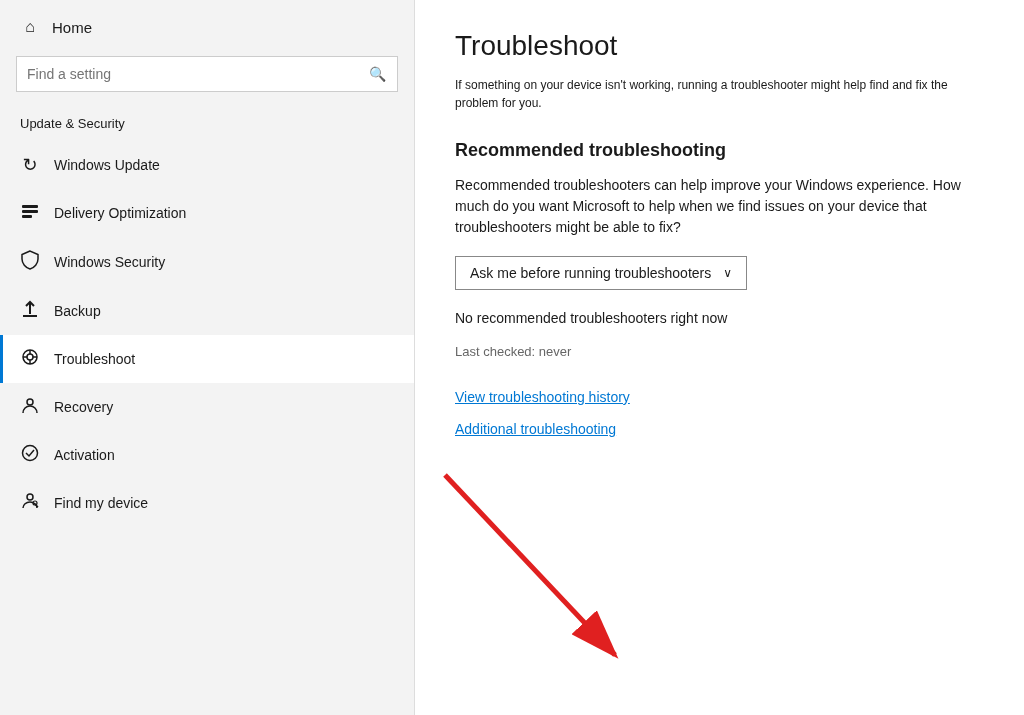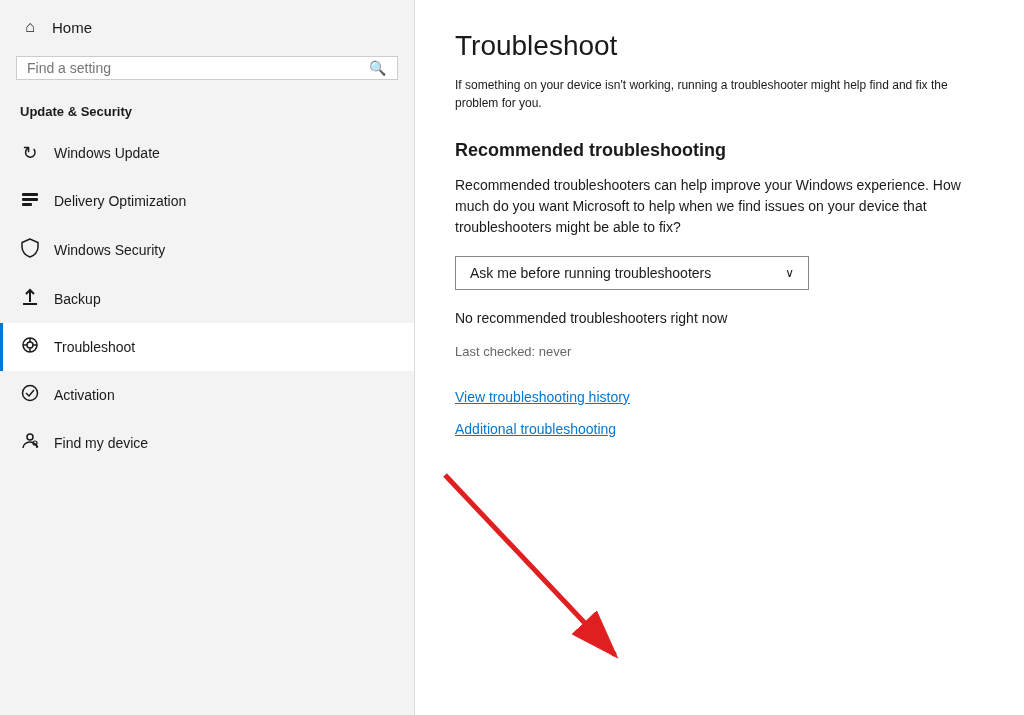--- a/index.html
+++ b/index.html
@@ -41,42 +41,42 @@
     .search-box-wrap {
       padding: 6px 16px 14px 16px;
     }
 
     .search-box {
       display: flex;
       align-items: center;
       border: 1px solid #ccc;
       background: #fff;
       width: 100%;
-      height: 24px;
+      height: 36px;
       padding: 0 10px;
     }
 
     .search-input {
       flex: 1;
       border: none;
       outline: none;
       font-size: 14px;
       color: #555;
       background: transparent;
     }
 
     .search-icon-wrap {
       color: #555;
       font-size: 14px;
     }
 
     .sidebar-section-title {
       padding: 10px 20px 10px 20px;
       font-size: 13px;
-      font-weight: 700;
+      font-weight: 400;
       color: #1a1a1a;
     }
 
     .nav-item {
       display: flex;
       align-items: center;
       gap: 14px;
       padding: 13px 20px;
       cursor: pointer;
       position: relative;
@@ -134,21 +134,21 @@
       margin-bottom: 18px;
       max-width: 530px;
     }
 
     .dropdown-select {
       display: flex;
       align-items: center;
       justify-content: space-between;
       border: 1px solid #888;
       padding: 8px 14px;
-      width: 354px;
+      width: 292px;
       cursor: pointer;
       font-size: 14px;
       color: #1a1a1a;
       background: #fff;
       margin-bottom: 20px;
     }
 
     .dropdown-chevron {
       font-size: 12px;
       margin-left: 8px;
@@ -253,20 +253,29 @@
           <circle cx="9" cy="9" r="3" stroke="#1a1a1a" stroke-width="1.5" fill="none"></circle>
           <line x1="9" y1="2" x2="9" y2="6" stroke="#1a1a1a" stroke-width="1.5"></line>
           <line x1="9" y1="12" x2="9" y2="16" stroke="#1a1a1a" stroke-width="1.5"></line>
           <line x1="2" y1="9" x2="6" y2="9" stroke="#1a1a1a" stroke-width="1.5"></line>
           <line x1="12" y1="9" x2="16" y2="9" stroke="#1a1a1a" stroke-width="1.5"></line>
         </svg>
       </span>
       <span>Troubleshoot</span>
     </div>
 
+    <div class="nav-item">
+      <span class="nav-icon">
+        <svg width="18" height="18" viewBox="0 0 18 18" fill="none" xmlns="http://www.w3.org/2000/svg">
+          <circle cx="9" cy="6" r="3" stroke="#1a1a1a" stroke-width="1.5" fill="none"></circle>
+          <path d="M2 17c0-3.866 3.134-7 7-7s7 3.134 7 7" stroke="#1a1a1a" stroke-width="1.5" fill="none"></path>
+        </svg>
+      </span>
+      <span>Recovery</span>
+    </div>
 
     <div class="nav-item">
       <span class="nav-icon">
         <svg width="18" height="18" viewBox="0 0 18 18" fill="none" xmlns="http://www.w3.org/2000/svg">
           <circle cx="9" cy="9" r="7.5" stroke="#1a1a1a" stroke-width="1.5" fill="none"></circle>
           <polyline points="5,9 8,12 13,6" stroke="#1a1a1a" stroke-width="1.5" fill="none"></polyline>
         </svg>
       </span>
       <span>Activation</span>
     </div>

